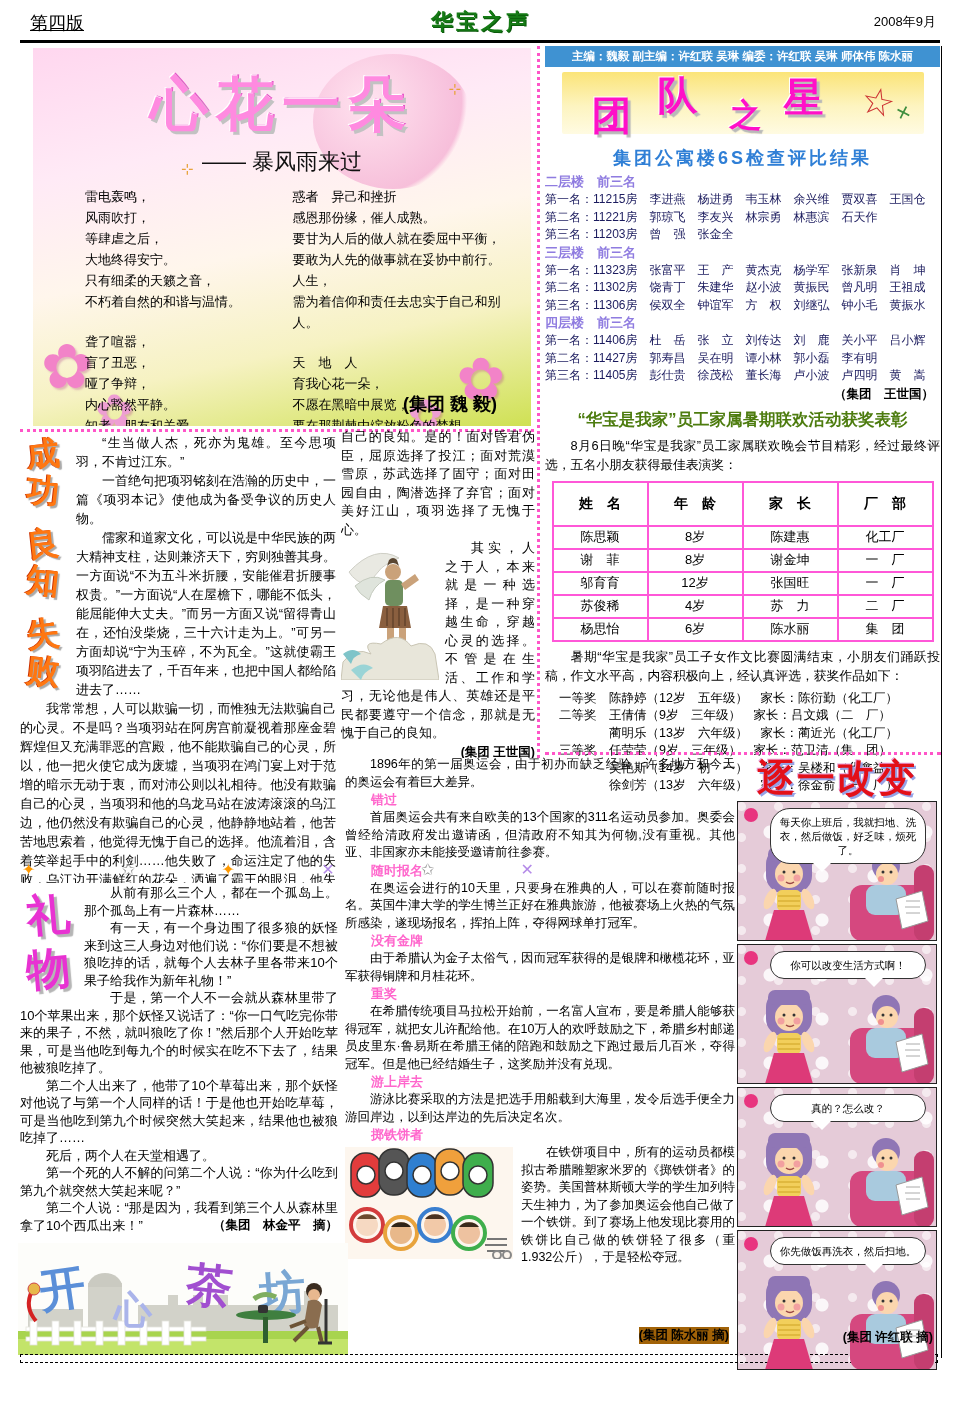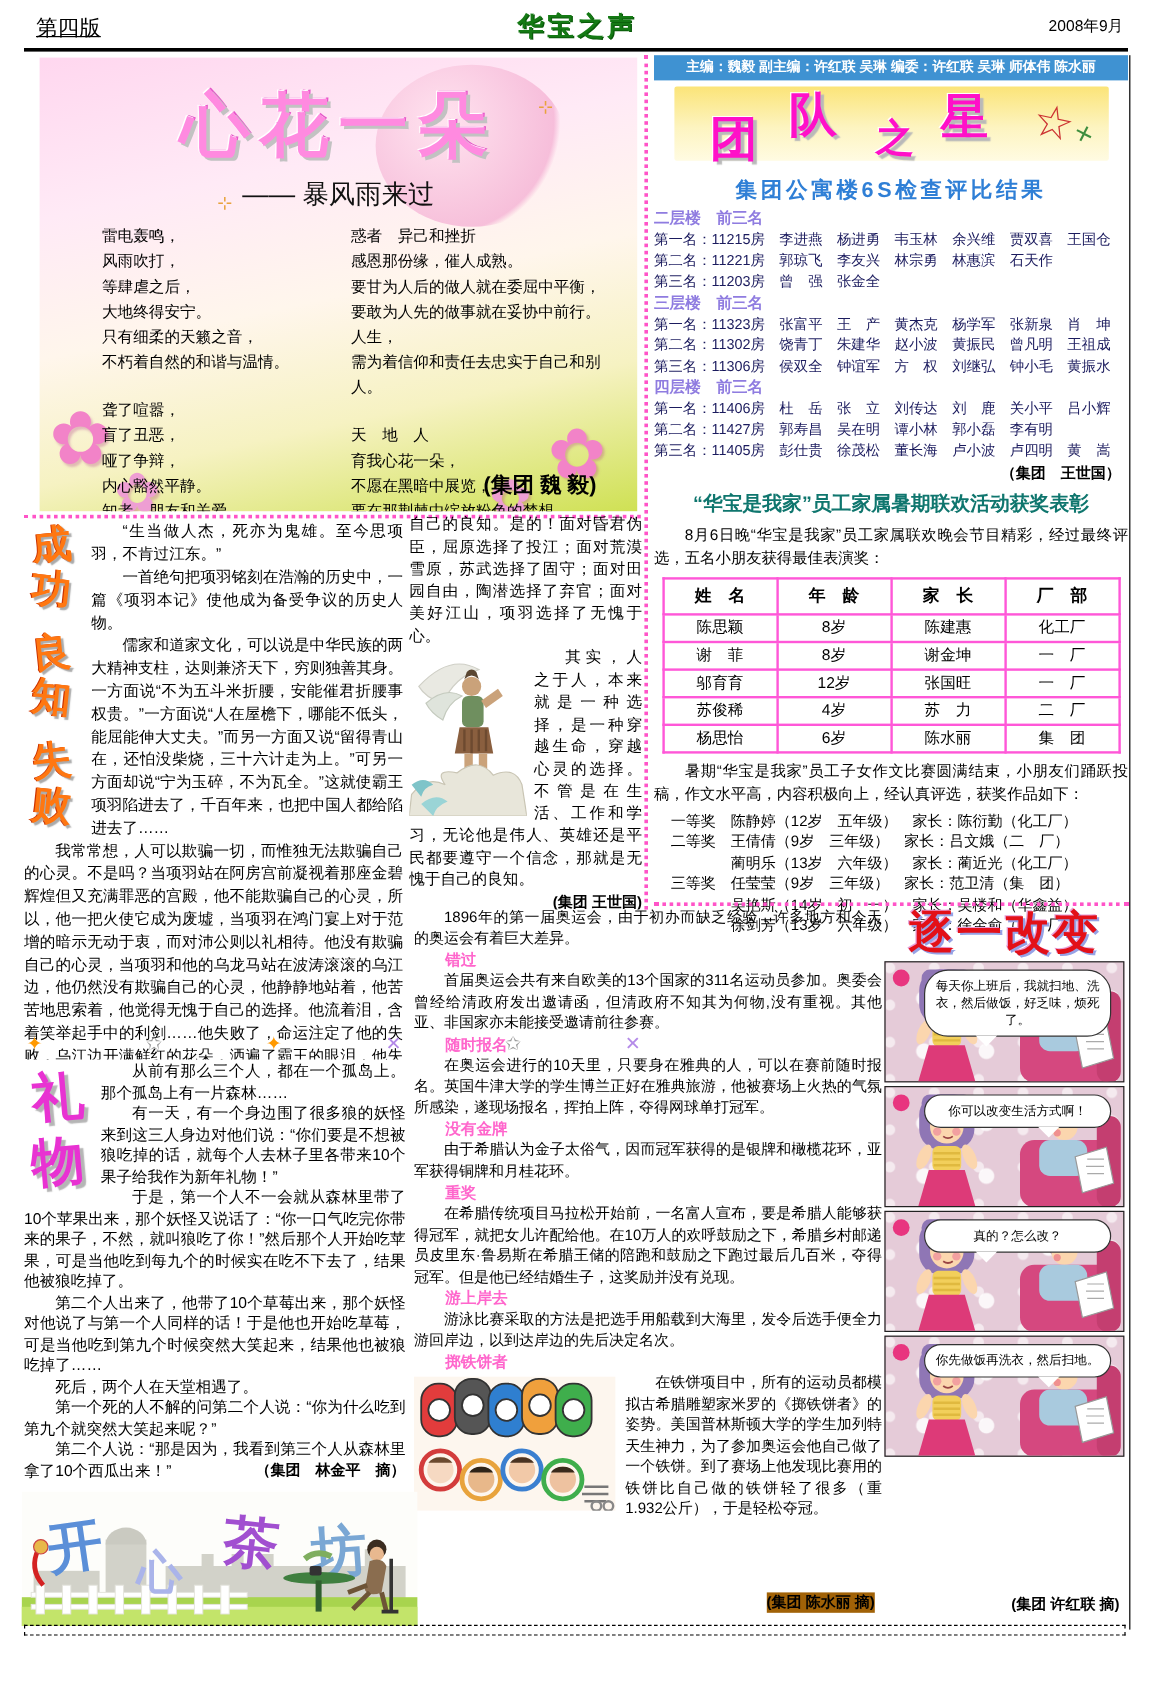--- a/index.html
+++ b/index.html
@@ -41,25 +41,25 @@
     background:linear-gradient(180deg,#fbe478 0%,#fdf4c0 55%,#fffbe2 100%); border-radius:2px; }
   .ts-char{ position:absolute; font-size:40px; font-weight:bold; color:#ff10c8;
     text-shadow:3px 3px 1px #b9b9b9,-1px -1px 0 #fff; }
   .ts-star{ position:absolute; right:28px; top:8px; font-size:38px; color:#cc3333; transform:rotate(12deg); }
   .ts-scribble{ position:absolute; right:12px; top:30px; font-size:18px; color:#3e8e3e; transform:rotate(-18deg); }
   .six-s-title{ margin-top:12px; text-align:center; color:#2f7fd6; font-weight:bold; font-size:18px; letter-spacing:3px; }
   .rankings{ margin-top:3px; }
   .floor-heading{ color:#8f7ce0; font-weight:bold; font-size:13px; line-height:18px; }
   .ranking-line{ color:#1b1b5e; font-size:12px; line-height:17.5px; white-space:nowrap; }
   .rank-attr{ text-align:right; font-weight:bold; font-size:12.5px; line-height:18px; padding-right:6px; }
-  .hb-title{ margin-top:6px; text-align:center; color:#0f766e; font-weight:bold; font-size:16.5px; }
+  .hb-title{ margin-top:6px; text-align:center; color:#4d7c0f; font-weight:bold; font-size:16.5px; }
   .hb-intro,.hb-para2{ margin-top:5px; font-size:12.8px; line-height:19px; text-align:justify; text-indent:2em; }
   table.awards{ margin:7px auto 0 auto; width:382px; border-collapse:collapse; }
   table.awards th, table.awards td{ border:2px solid #ff57d8; text-align:center; font-size:13px; }
-  table.awards th{ height:30px; font-size:14px; font-weight:bold; }
+  table.awards th{ height:44px; font-size:14px; font-weight:bold; }
   table.awards td{ height:23px; }
   .award-lines{ margin-top:5px; padding-left:14px; }
   .award-line{ font-size:12.5px; line-height:17.5px; white-space:nowrap; }
   
   .art1{ position:absolute; left:20px; top:433px; width:316px; height:450px; font-size:13px;
     line-height:19px; text-align:justify; overflow:hidden; }
   .art1 p, .art2 p{ text-indent:2em; }
   .wordart-col{ float:left; width:46px; margin:2px 10px 2px 0; text-align:center; }
   .wa-char{ display:block; font-size:33px; font-weight:bold; color:#ff7711; line-height:37px;
     text-shadow:2px 2px 1px #aaa,-1px 0 0 #cc3300; }
@@ -88,21 +88,21 @@
   .oly-title{ text-align:center; font-size:28px; font-weight:bold; color:#33b0a8; letter-spacing:1px;
     margin:8px 0 8px 0; text-shadow:2px 2px 0 #d8f0ee,-1px -1px 0 #7fd0ca; }
   .oly p{ text-indent:2em; }
   .oly-sub{ color:#ff66cc; font-weight:bold; font-size:13px; text-indent:2em; line-height:18px; }
   .fuwa{ float:left; width:168px; height:112px; margin:3px 8px 0 0; }
   .oly-attr{ position:absolute; right:6px; bottom:12px; font-weight:bold; font-size:12.5px; background:#a16207; }
   
   .comic{ position:absolute; left:737px; top:758px; width:200px; height:596px; }
   .comic-title{ text-align:center; font-size:38px; font-weight:bold; color:#e31018; letter-spacing:2px;
     line-height:40px; text-shadow:2px 2px 0 #96a2e6,-1px -1px 0 #e8a0d8; }
-  .panel{ position:relative; width:200px; height:101px; border:1px solid #222; margin-top:3px; overflow:hidden;
+  .panel{ position:relative; width:200px; height:140px; border:1px solid #222; margin-top:3px; overflow:hidden;
     background-color:#e5cbd8;
     background-image:radial-gradient(circle,rgba(255,255,255,.85) 6px,rgba(255,255,255,0) 7px),
                      radial-gradient(circle,rgba(255,255,255,.6) 4px,rgba(255,255,255,0) 5px);
     background-size:52px 44px,37px 31px; background-position:6px 8px,22px 20px; }
   .badge{ position:absolute; left:6px; top:6px; width:14px; height:14px; border-radius:50%; background:#e8357f; z-index:3; }
   .scene{ position:absolute; left:0; bottom:-2px; width:200px; height:102px; z-index:1; }
   .bubble{ position:absolute; left:32px; top:6px; width:156px; background:#fff; border:1.5px solid #333;
     border-radius:20px; padding:6px 8px; font-size:10.5px; line-height:14px; text-align:center; z-index:2; }
   .bubble::after{ content:""; position:absolute; bottom:-9px; left:42px; border:9px solid transparent;
     border-top-color:#fff; border-bottom-width:0; }

